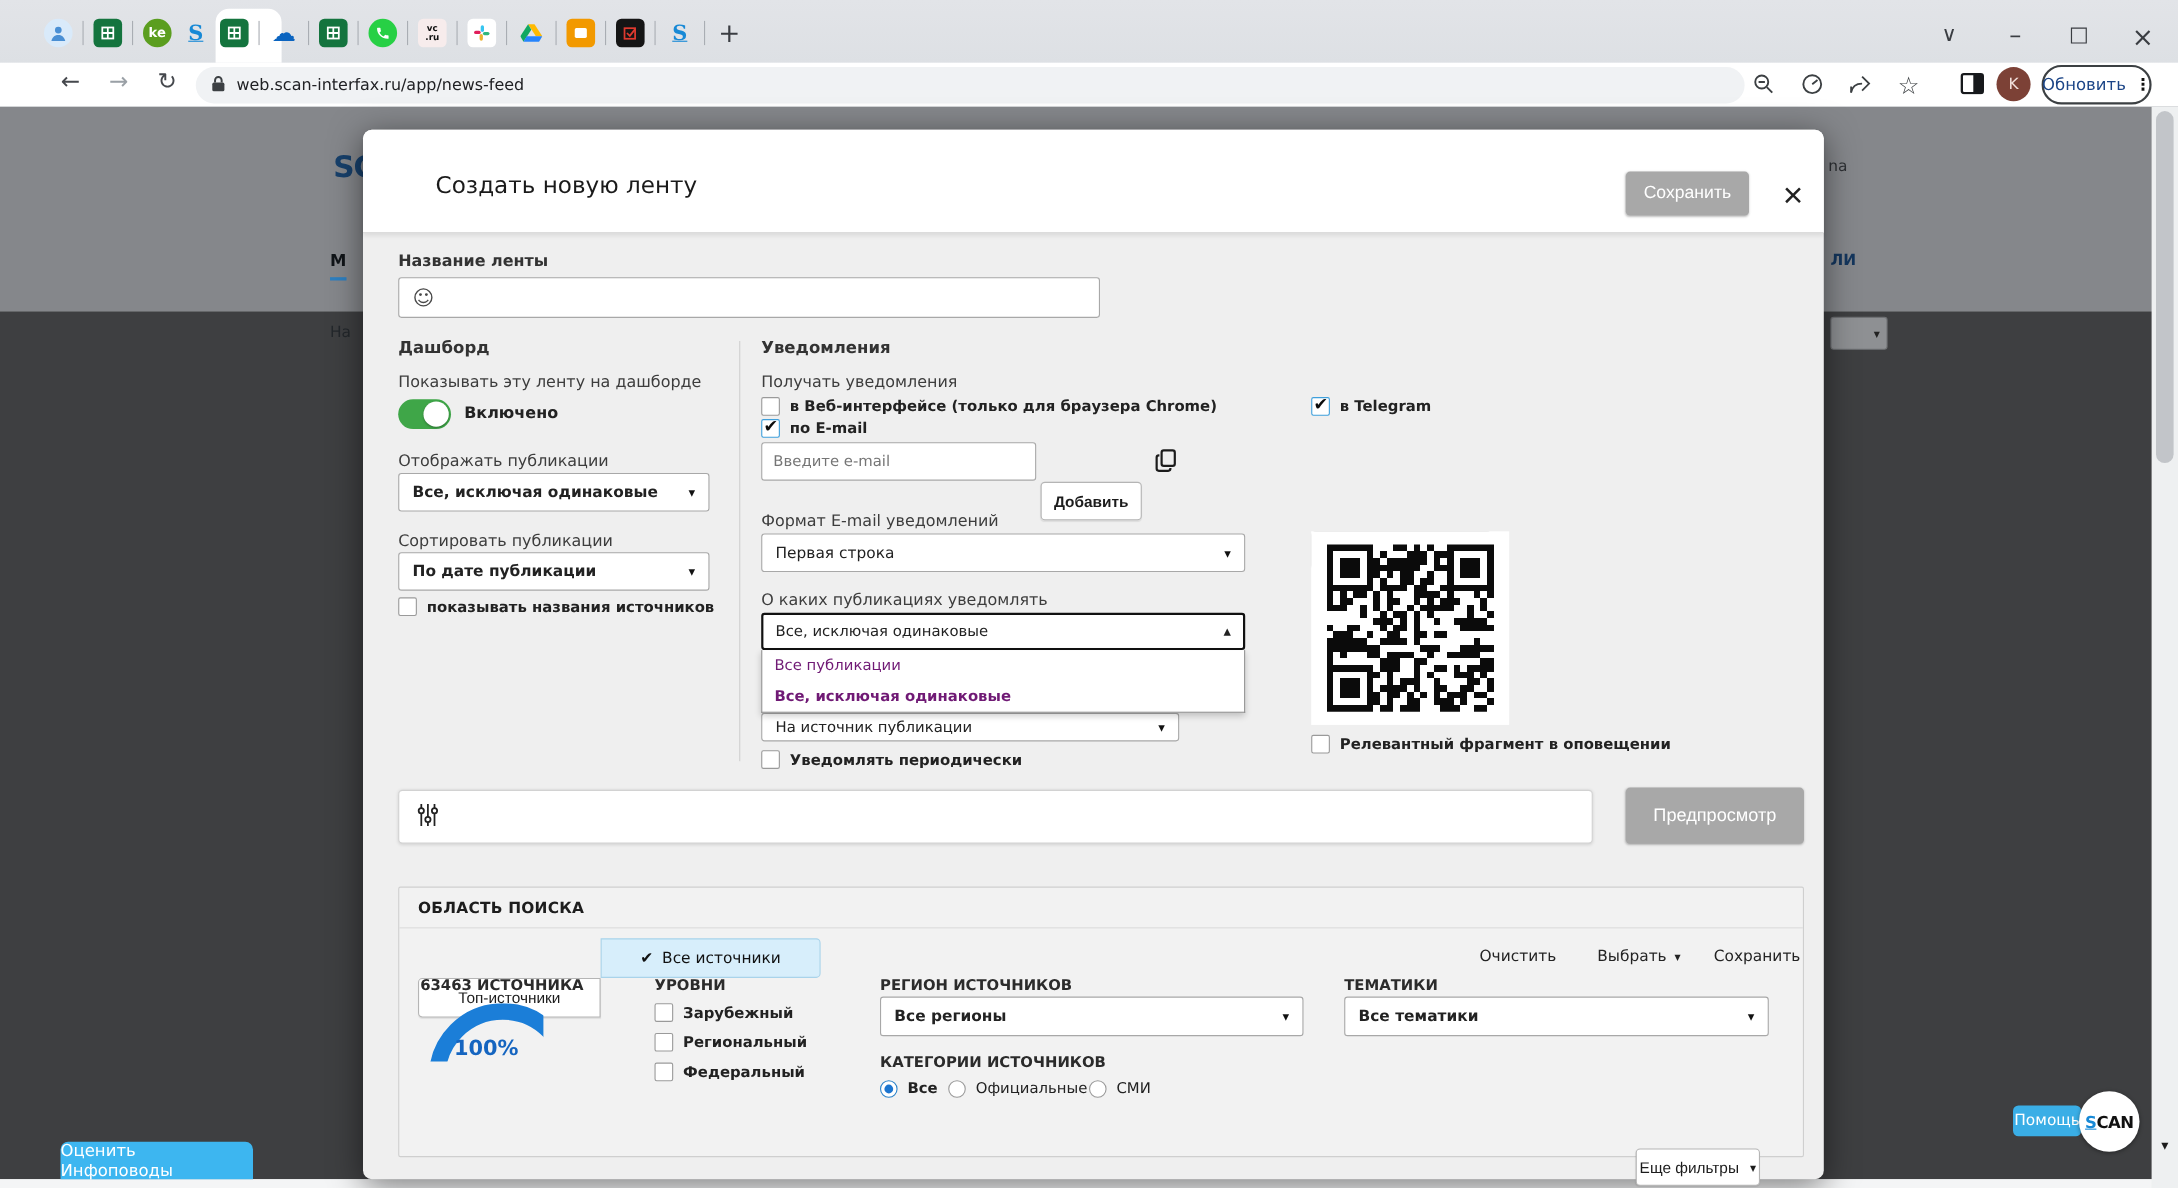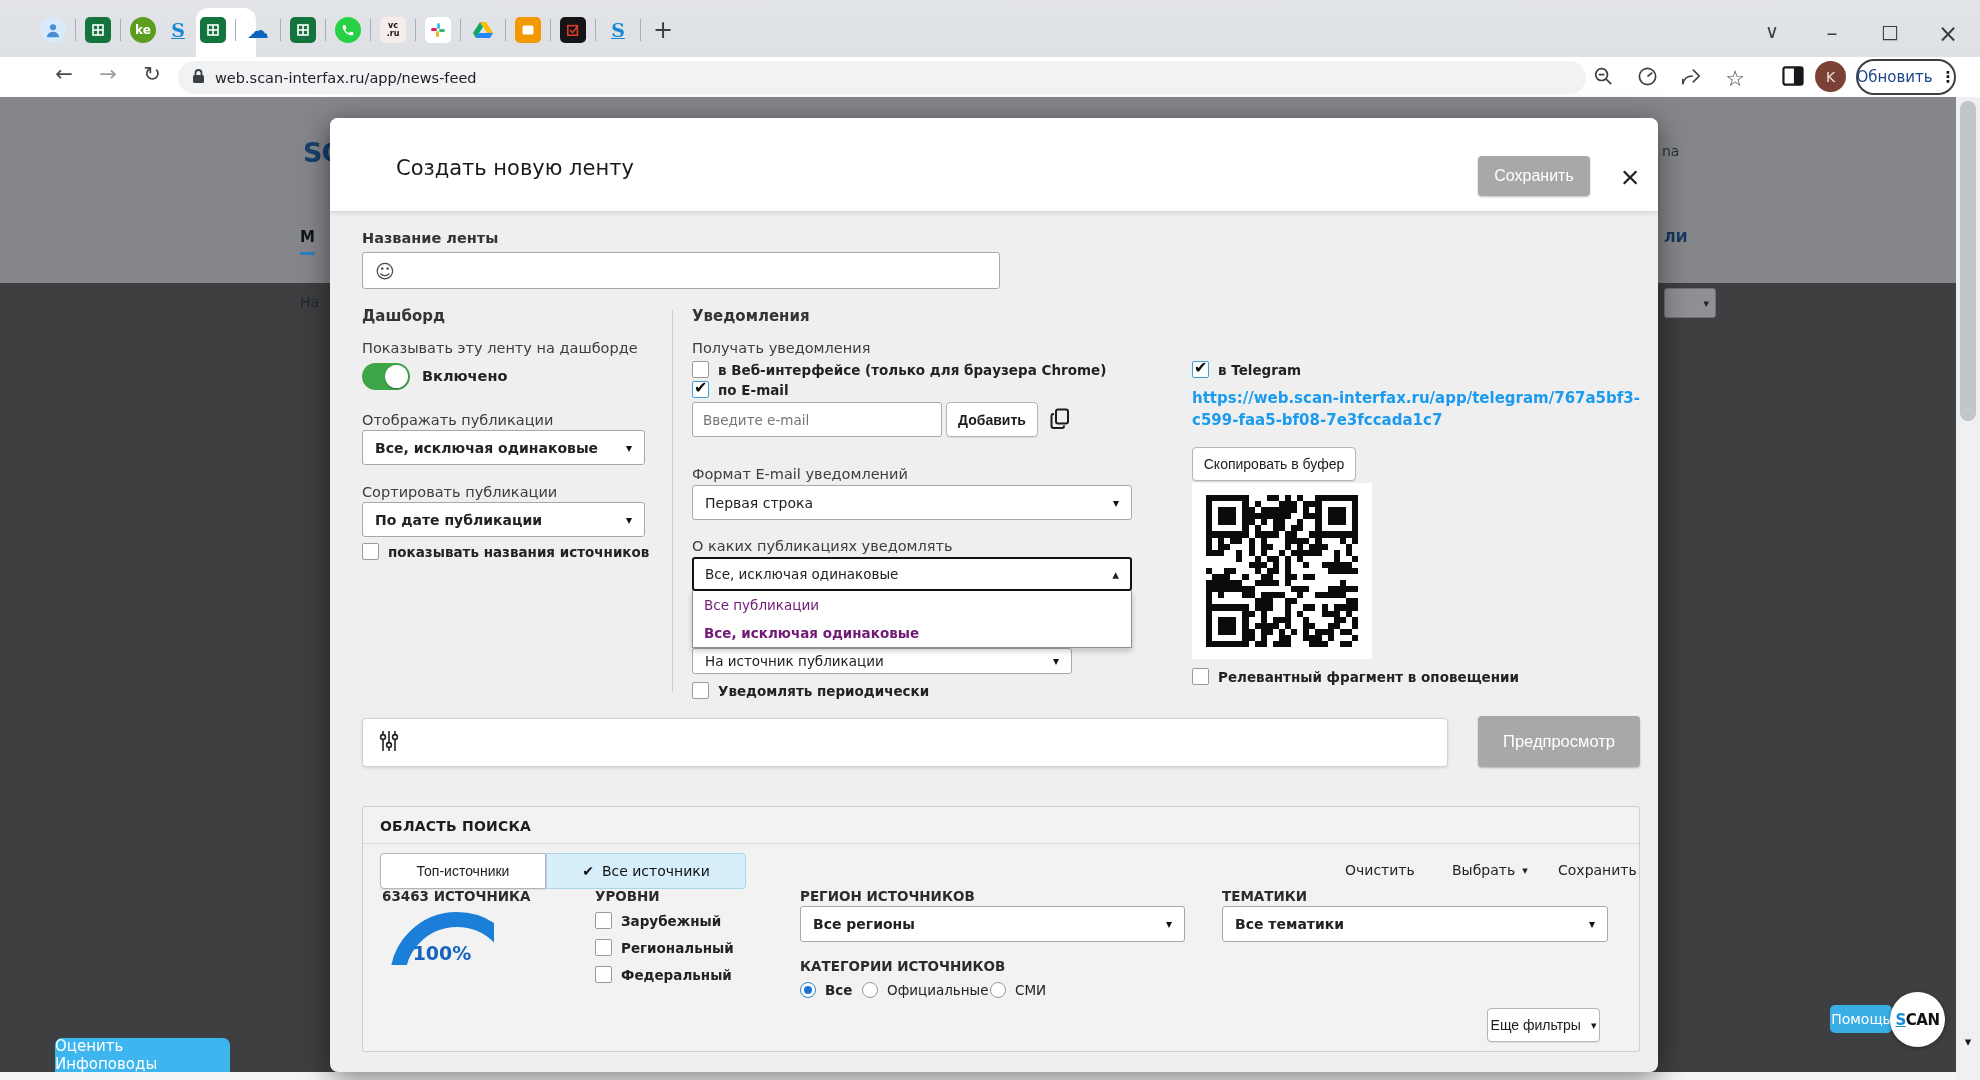--- a/index.html
+++ b/index.html
@@ -89,21 +89,21 @@
   .smiley { font-size:19px; color:#4a4a4a; }
 
   .toggle { left:362px; top:363px; width:48px; height:27px; border-radius:14px; background:#3fa648; position:absolute; }
   .toggle::after { content:""; position:absolute; right:2px; top:2px; width:23px; height:23px; border-radius:50%;
                    background:#fff; box-shadow:0 1px 2px rgba(0,0,0,.3); }
   .vdiv { left:672px; top:310px; width:1px; height:382px; background:#cfcfcf; }
 
   .email-input { left:692px; top:402px; width:250px; height:35px; display:flex; align-items:center; padding:0 10px; }
   .email-input input { border:none; outline:none; width:100%; font-size:13.5px; color:#111; background:transparent; font-family:inherit; }
   .btn-white { background:#fff; border:1px solid #b5b5b5; border-radius:4px; font-size:14px; color:#1c1c1c;
-               display:flex; align-items:center; justify-content:center; box-shadow:0 1px 1px rgba(0,0,0,.08); }
+               display:flex; align-items:center; justify-content:center; box-shadow:0 1px 1px rgba(0,0,0,.08);margin-top:36px; }
   .combo-open { left:692px; top:557px; width:440px; height:34px; background:#fff; border:2px solid #111; border-radius:3px;
                 display:flex; align-items:center; justify-content:space-between; padding:0 11px; font-size:13.5px; color:#222; }
   .combo-list { left:692px; top:591px; width:440px; background:#fff; border:1px solid #8f8f8f; border-top:none;
                 box-shadow:0 3px 6px rgba(0,0,0,.2); z-index:5; }
   .combo-list .opt { padding:6px 11px; font-size:13.5px; color:#701a75; }
   .combo-list .opt.sel { font-weight:bold; }
   .under-select { left:692px; top:648px; width:380px; height:26px; }
   .tg-link { left:1192px; top:388px; width:452px; font-size:15px; font-weight:bold; color:#1b9bf0;
              line-height:1.45; word-break:break-all; }
   .qr-wrap { left:1192px; top:483px; width:180px; height:176px; background:#fff; padding:12px; }
@@ -360,21 +360,20 @@
   </div>
   <div class="abs cbrow" style="left:692px;top:682px" data-interactable="true">
     <span class="cb" data-interactable="true"></span>
     <span class="cbl" style="font-weight:600" data-interactable="false">Уведомлять периодически</span>
   </div>
 
   <div class="abs cbrow" style="left:1192px;top:361px" data-interactable="true">
     <span class="cb checked" data-interactable="true"></span>
     <span class="cbl" style="font-weight:600" data-interactable="false">в Telegram</span>
   </div>
-  <a class="abs tg-link" data-interactable="true">https://web.scan-interfax.ru/app/telegram/767a5bf3-c599-faa5-bf08-7e3fccada1c7</a>
   <button class="abs btn-white" style="left:1192px;top:447px;width:164px;height:34px" data-interactable="true">Скопировать в буфер</button>
   <div class="abs qr-wrap" data-interactable="false">
     <svg id="qr" width="156" height="152" viewBox="0 0 25 25" shape-rendering="crispEdges">
         <g fill="#0b0b0b">
           <rect x="10" y="0" width="1" height="1"></rect>
           <rect x="11" y="0" width="1" height="1"></rect>
           <rect x="13" y="0" width="1" height="1"></rect>
           <rect x="15" y="0" width="1" height="1"></rect>
           <rect x="8" y="1" width="1" height="1"></rect>
           <rect x="12" y="1" width="1" height="1"></rect>

